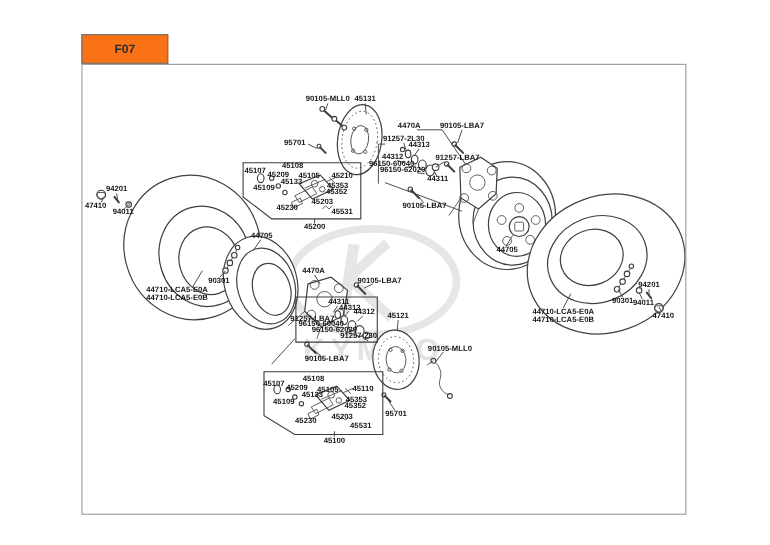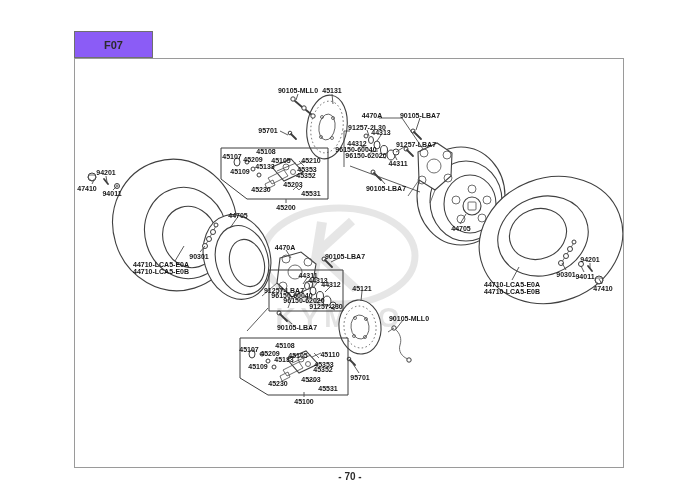--- a/index.html
+++ b/index.html
@@ -1,21 +1,21 @@
 <!DOCTYPE html>
 <html><head>
 <meta charset="utf-8">
 <style>
   html,body{margin:0;padding:0;background:#fff;}
   .page{position:relative;width:700px;height:495px;background:#ffffff;overflow:hidden;
         font-family:"Liberation Sans",sans-serif;}
   .code-box{position:absolute;left:74px;top:31px;width:79px;height:27px;
             border:1.5px solid #6f6f6f;box-sizing:border-box;
             display:flex;align-items:center;justify-content:center;
-            font-weight:bold;font-size:11px;color:#2b2b2b;background:#8b5cf6;}
+            font-weight:bold;font-size:11px;color:#2b2b2b;background:#f97316;}
   .title-text{position:absolute;left:172px;top:31px;height:27px;display:flex;align-items:center;
             font-weight:bold;font-size:12px;color:#2b2b2b;}
   .diagram-border{position:absolute;left:74px;top:58px;width:550px;height:410px;
             border:1.5px solid #9a9a9a;box-sizing:border-box;background:transparent;}
   .footer{position:absolute;left:0;top:471px;width:700px;text-align:center;
             font-weight:bold;font-size:10px;color:#2b2b2b;}
   svg.canvas{position:absolute;left:0;top:0;width:700px;height:495px;}
   #label-layer{position:absolute;left:0;top:0;width:700px;height:495px;pointer-events:none;}
   .plabel{position:absolute;transform:translate(-50%,-50%);white-space:nowrap;
           font-weight:bold;font-size:7px;letter-spacing:0px;color:#151515;line-height:1;}
@@ -328,15 +328,14 @@
       <span class="plabel" style="left: 566px; top: 274px;">90301</span>
       <span class="plabel" style="left: 585px; top: 276px;">94011</span>
       <span class="plabel" style="left: 590px; top: 259px;">94201</span>
       <span class="plabel" style="left: 603px; top: 288px;">47410</span>
     </div>
 
   <div class="diagram-border"></div>
   <div class="code-box">
     <span>F07</span>
   </div>
-  <div class="footer">- 70 -</div>
 
 </div>
 
 </body></html>

